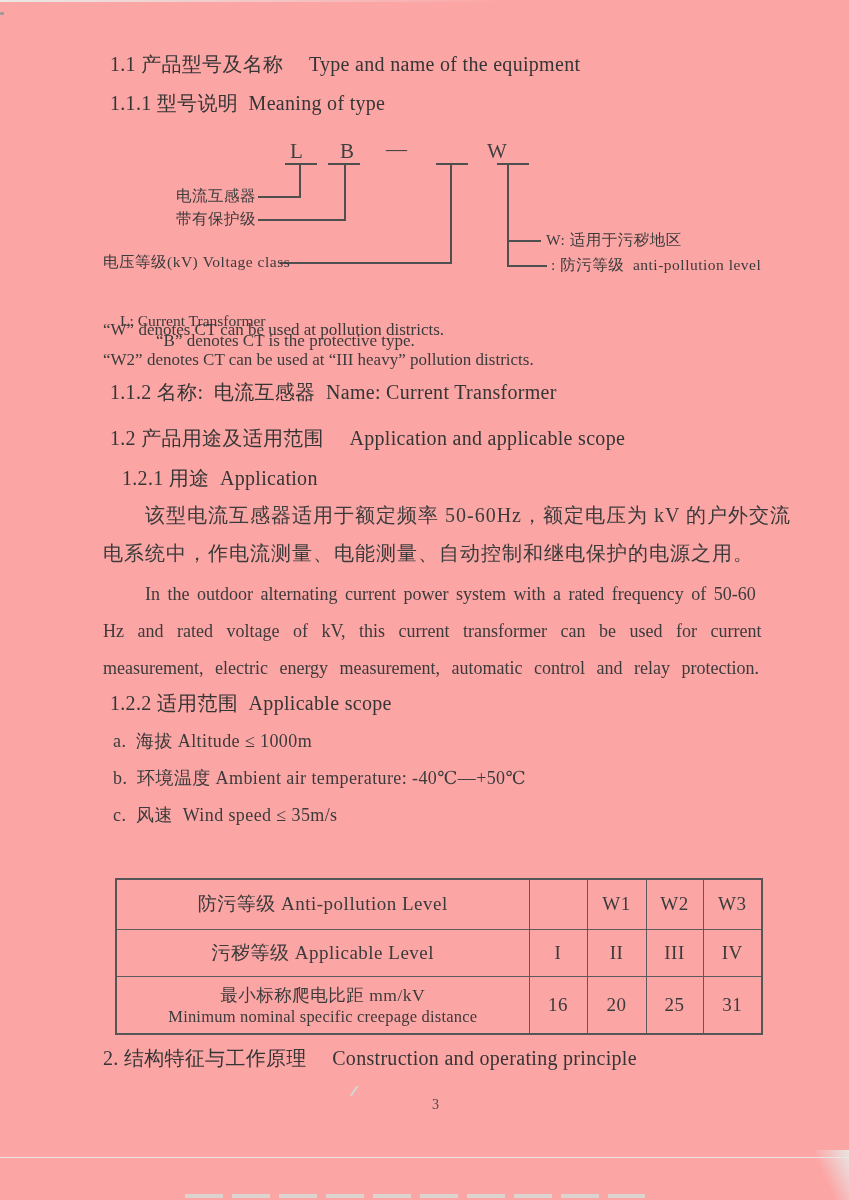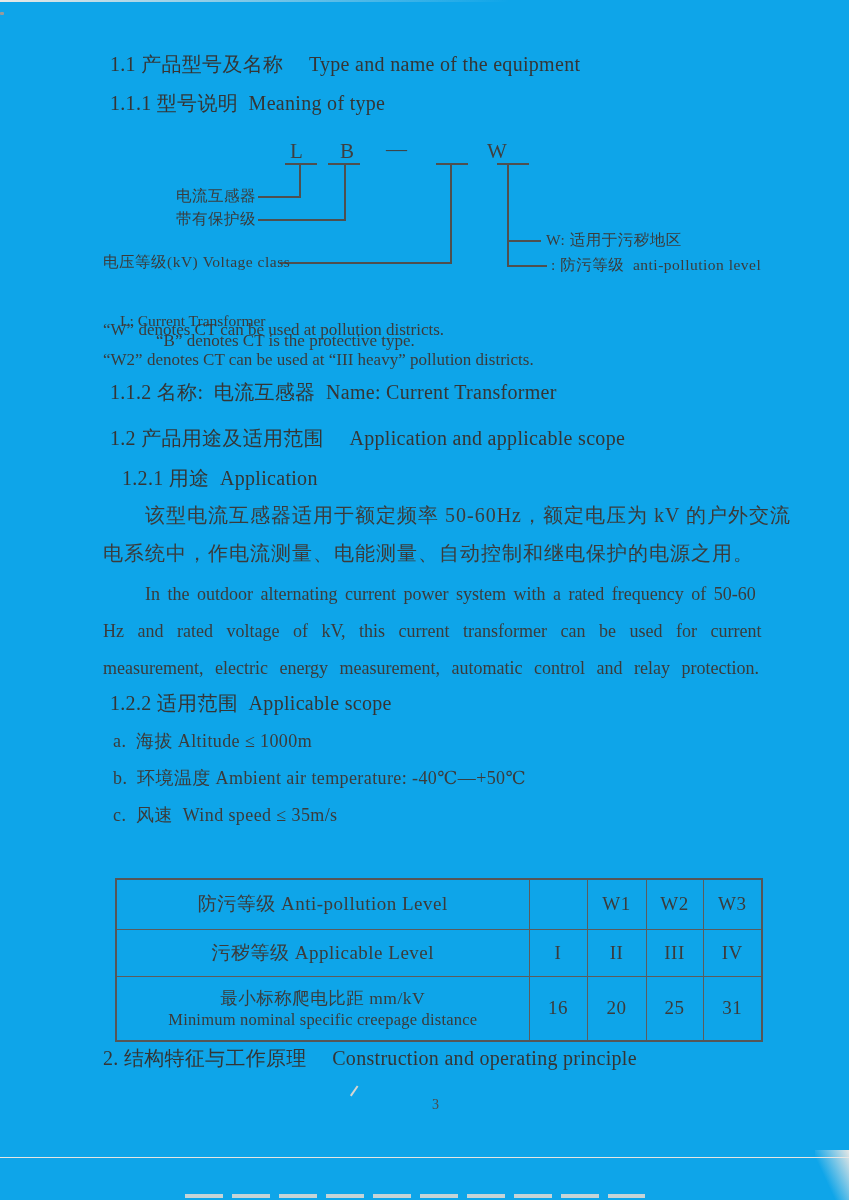--- a/index.html
+++ b/index.html
@@ -1,18 +1,18 @@
 <!DOCTYPE html>
 <html><head>
 <meta charset="utf-8">
 <style>
   html,body{margin:0;padding:0;background:#ffffff;}
   .page{
     position:relative;width:849px;height:1200px;overflow:hidden;
-    background:#0ea5e9;
+    background:#fca5a5;
     font-family:"Liberation Serif","DejaVu Serif",serif;
     color:#3b3b3b;
   }
   .abs{position:absolute;white-space:pre;line-height:1.22;}
   .h{font-size:20px;letter-spacing:.3px;color:#353535;}
   .cn{font-size:20px;letter-spacing:1px;}
   .en{font-size:18px;}
   .note{font-size:17px;}
   .item{font-size:18px;letter-spacing:.4px;}
   .dlabel{font-size:15.5px;letter-spacing:.5px;}
@@ -123,21 +123,21 @@
       <td>W2</td>
       <td>W3</td>
     </tr>
     <tr style="height:47px">
       <td>污秽等级 Applicable Level</td>
       <td>I</td>
       <td>II</td>
       <td>III</td>
       <td>IV</td>
     </tr>
-    <tr style="height:65px">
+    <tr style="height:58px">
       <td>
         <span class="cell-main">最小标称爬电比距  mm/kV</span>
         <span class="cell-sub">Minimum nominal specific creepage distance</span>
       </td>
       <td>16</td>
       <td>20</td>
       <td>25</td>
       <td>31</td>
     </tr>
   </tbody>

